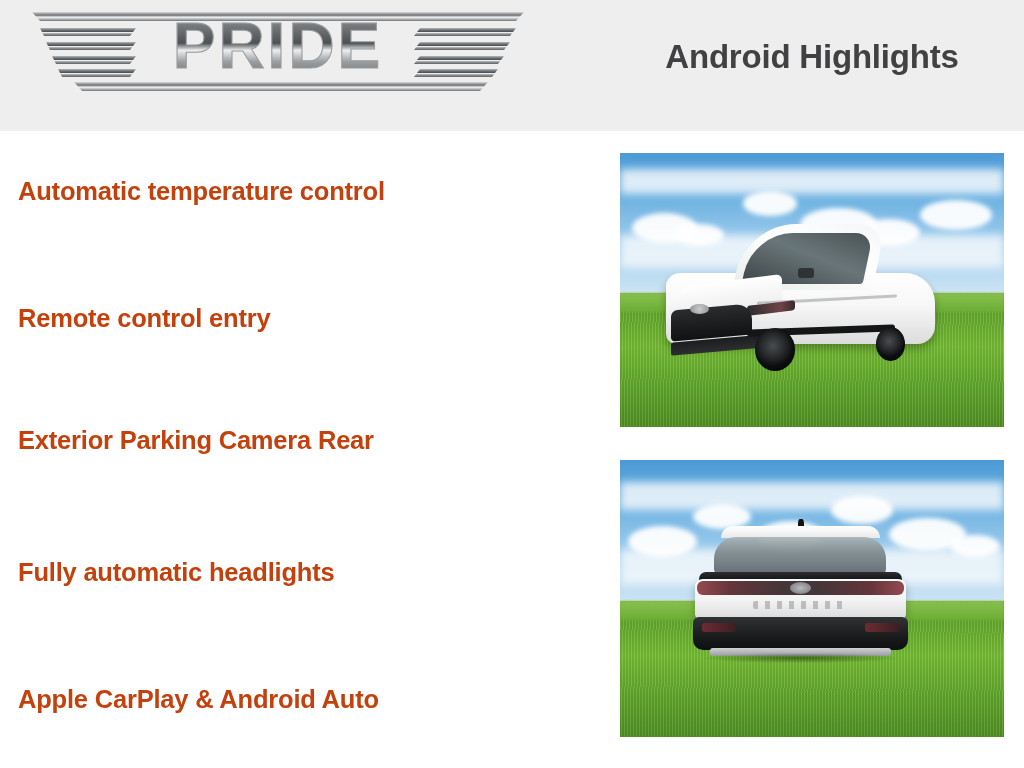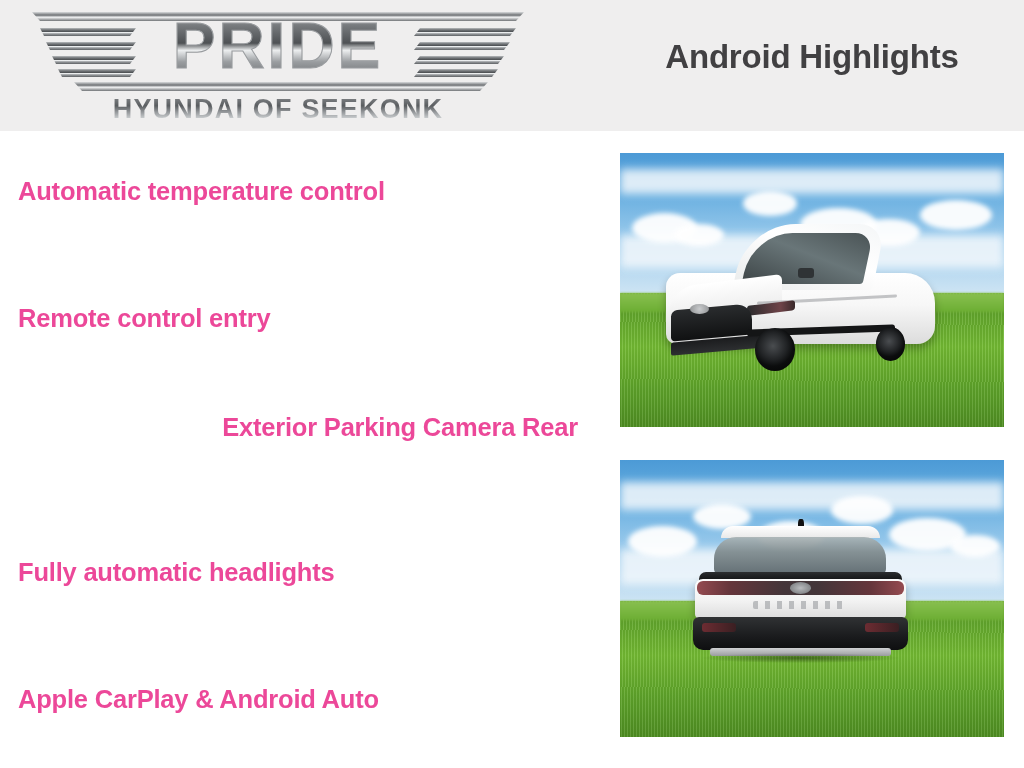--- a/index.html
+++ b/index.html
@@ -81,21 +81,21 @@
     height: 637px;
   }
   .feature-item {
     position: absolute;
     left: 18px;
     width: 560px;
     height: 34px;
     line-height: 34px;
     font-size: 25.5px;
     font-weight: bold;
-    color: #ec4899;
+    color: #c2410c;
     letter-spacing: -0.2px;
     white-space: nowrap;
   }
 
   
   .vehicle-photo {
     position: absolute;
     left: 620px;
     width: 384px;
     overflow: hidden;
@@ -316,29 +316,28 @@
 
     <path d="M402 22 H498 L492 30 H396 Z" fill="url(#chrome)"></path>
     <path d="M402 36 H492 L486 44 H396 Z" fill="url(#chrome)"></path>
     <path d="M402 50 H486 L480 58 H396 Z" fill="url(#chrome)"></path>
     <path d="M402 63 H480 L474 71 H396 Z" fill="url(#chrome)"></path>
 
     <path d="M56 76 H470 L462 85 H64 Z" fill="url(#chrome2)"></path>
 
     <text x="260" y="62" text-anchor="middle" font-family="Liberation Sans, sans-serif" font-size="64" font-weight="bold" letter-spacing="3" fill="url(#chrome)" stroke="#9a9da0" stroke-width="1.1">PRIDE</text>
   </svg>
-  <div id="dealer-subtitle">HYUNDAI OF SEEKONK</div>
 </div>
 
 <div id="page-title">Android Highlights</div>
 
 <div id="features-list">
   <div class="feature-item" style="top:43px;">Automatic temperature control</div>
   <div class="feature-item" style="top:170px;">Remote control entry</div>
-  <div class="feature-item" style="top:279px;text-align:right;">Exterior Parking Camera Rear</div>
+  <div class="feature-item" style="top:292px;">Exterior Parking Camera Rear</div>
   <div class="feature-item" style="top:551px;">Apple CarPlay &amp; Android Auto</div>
   <div class="feature-item" style="top:424px;">Fully automatic headlights</div>
 </div>
 
 <div class="vehicle-photo" id="vehicle-photo-front">
   <div class="scene">
     <div class="sky"></div>
     <div class="cloudband" style="top:6%;height:9%;"></div>
     <div class="cloudband" style="top:30%;height:12%;"></div>
     <div class="cloud" style="left:3%;top:22%;width:17%;height:11%;"></div>

